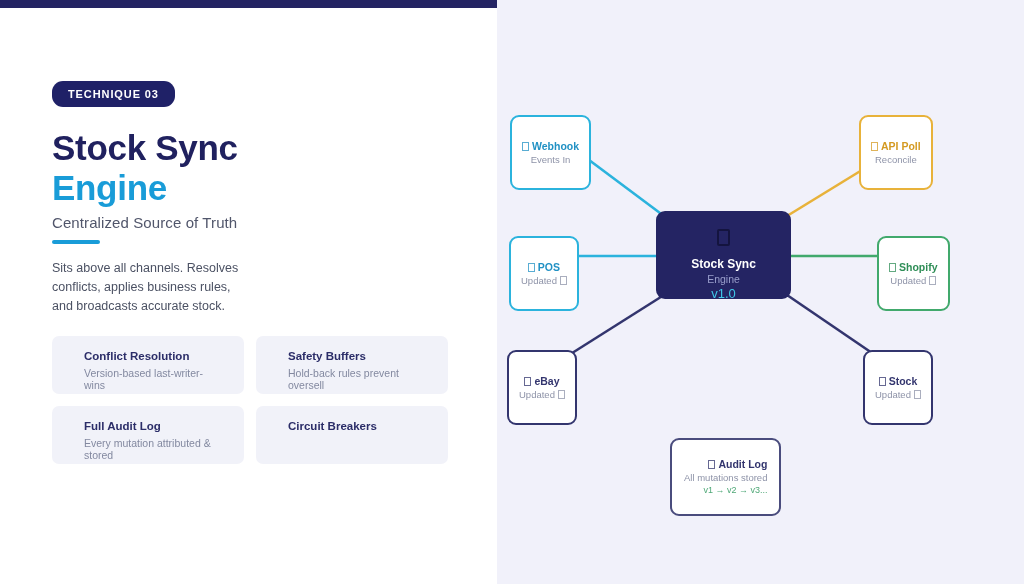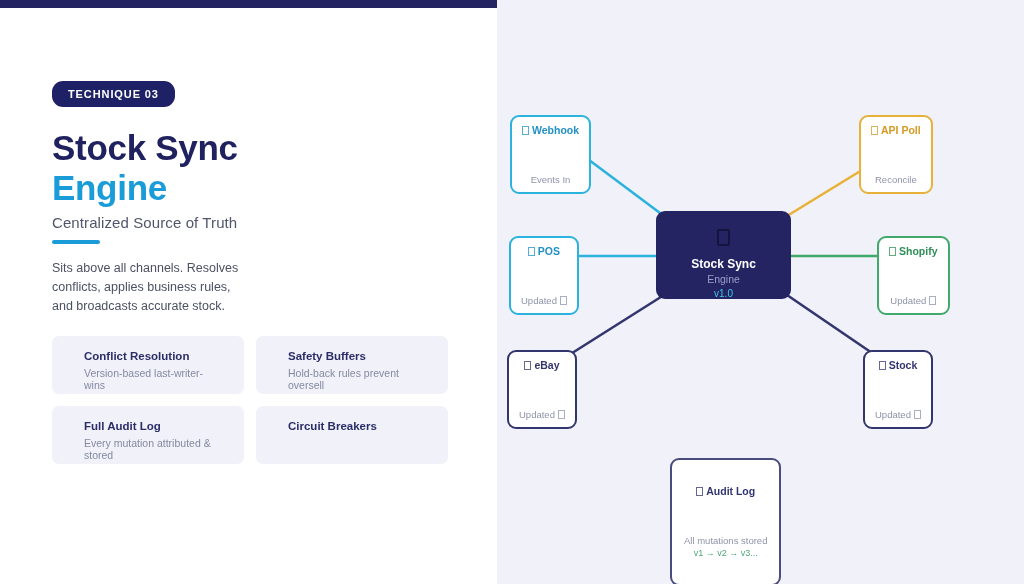--- a/index.html
+++ b/index.html
@@ -94,25 +94,25 @@
   }
   .diagram { position: absolute; left: 0; top: 0; width: 527px; height: 584px; }
   .edges { position: absolute; left: 0; top: 0; width: 527px; height: 584px; }
 
   .node {
     position: absolute;
     background: #ffffff;
     border: 2px solid #ccc;
     border-radius: 9px;
     text-align: center;
-    padding: 6px 10px;
+    padding: 22px 10px;
     z-index: 3;
   }
   .node .n-title { font-size: 10.5px; font-weight: bold; line-height: 14px; white-space: nowrap; }
-  .node .n-sub { font-size: 9.5px; color: #8e93a8; line-height: 13px; white-space: nowrap; margin-top: 36px; }
+  .node .n-sub { font-size: 9.5px; color: #8e93a8; line-height: 13px; white-space: nowrap; }
   .tofu {
     display: inline-block;
     width: 7px; height: 9px;
     border: 1px solid currentColor;
     vertical-align: -1px;
     margin-right: 3px;
     opacity: .75;
   }
   .tofu.trail { margin-right: 0; margin-left: 3px; color: #8e93a8; }
 
@@ -123,23 +123,24 @@
   .node-pos     { left: 12px;  top: 236px; border-color: #2bb3dd; }
   .node-pos .n-title { color: #2191c4; }
   .node-shopify { left: 380px; top: 236px; border-color: #41a96c; }
   .node-shopify .n-title { color: #2f8e57; }
   .node-ebay    { left: 10px;  top: 350px; border-color: #33356e; }
   .node-ebay .n-title { color: #33356e; }
   .node-amazon  { left: 366px; top: 350px; border-color: #33356e; }
   .node-amazon .n-title { color: #33356e; }
 
   .node-audit {
-    left: 173px; top: 458px;
+    left: 173px; top: 438px;
     border-color: #4a4c7d;
-    padding: 24px 12px;
+    padding: 17px 12px;
+    text-align: right;
   }
   .node-audit .n-title { color: #33356e; }
   .node-audit .n-versions {
     font-size: 9px; color: #4fa877; line-height: 13px; white-space: nowrap;
   }
 
   .engine {
     position: absolute;
     left: 159px; top: 211px;
     width: 135px; height: 88px;
@@ -151,21 +152,21 @@
   }
   .engine .e-glyph {
     display: inline-block;
     width: 13px; height: 17px;
     border: 2px solid #14143f;
     border-radius: 2px;
     margin-bottom: 6px;
   }
   .engine .e-title { font-size: 12px; font-weight: bold; color: #ffffff; line-height: 16px; }
   .engine .e-sub   { font-size: 10.5px; color: #9a9fcc; line-height: 15px; }
-  .engine .e-ver   { font-size: 10px; color: #3fc7e8; line-height: 13px; }
+  .engine .e-ver   { font-size: 13px; color: #3fc7e8; line-height: 13px; }
 </style>
 </head>
 <body>
 
 <div class="page">
 
   <div class="left-panel">
     <div class="top-bar"></div>
 
     <div class="left-inner">

